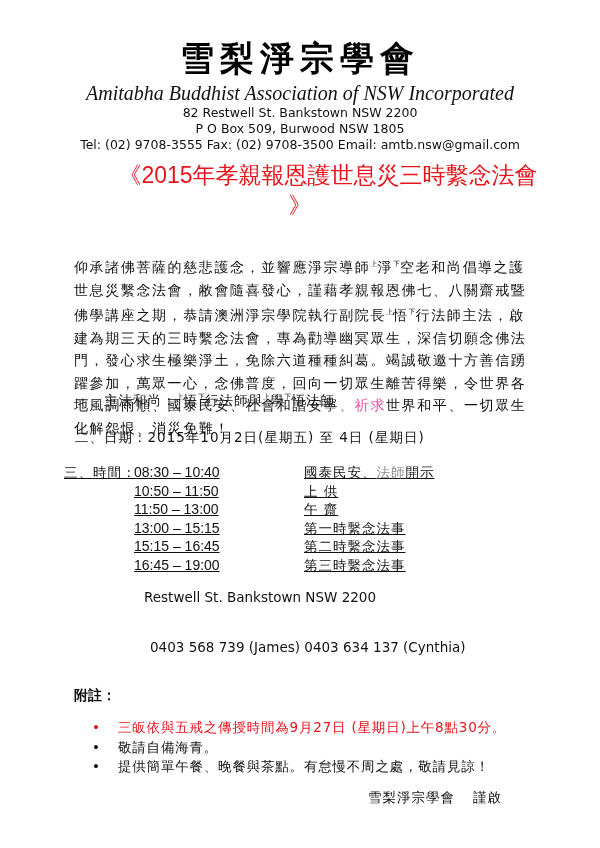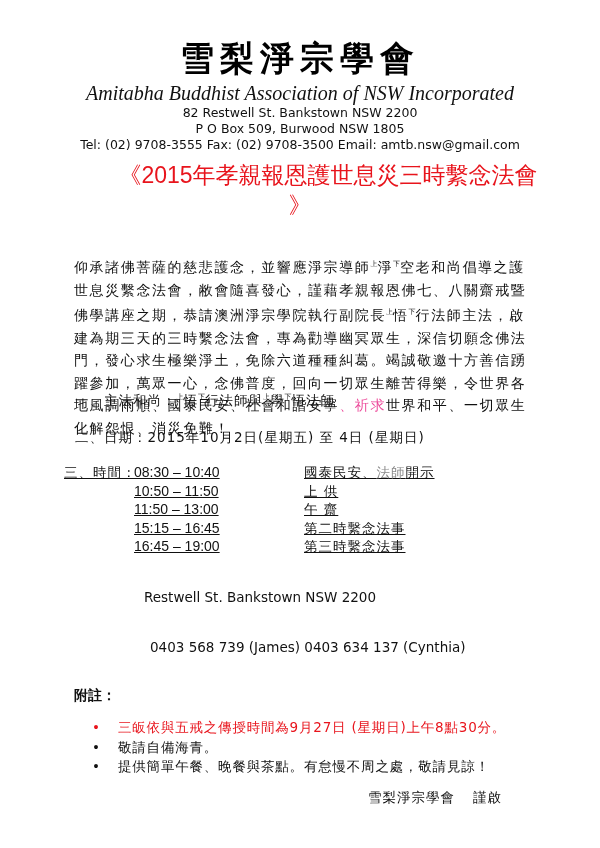--- a/index.html
+++ b/index.html
@@ -76,20 +76,25 @@
     <span class="sched-time">10:50  –  11:50</span>
     <span class="sched-act">上  供</span>
   </div>
   <div class="sched-row">
     <span class="sched-label"></span>
     <span class="sched-time">11:50  –  13:00</span>
     <span class="sched-act">午  齋</span>
   </div>
   <div class="sched-row">
     <span class="sched-label"></span>
+    <span class="sched-time">13:00  –  15:15</span>
+    <span class="sched-act">第一時繫念法事</span>
+  </div>
+  <div class="sched-row">
+    <span class="sched-label"></span>
     <span class="sched-time">15:15  –  16:45</span>
     <span class="sched-act">第二時繫念法事</span>
   </div>
   <div class="sched-row">
     <span class="sched-label"></span>
     <span class="sched-time">16:45  –  19:00</span>
     <span class="sched-act">第三時繫念法事</span>
   </div>
 </div>
 

